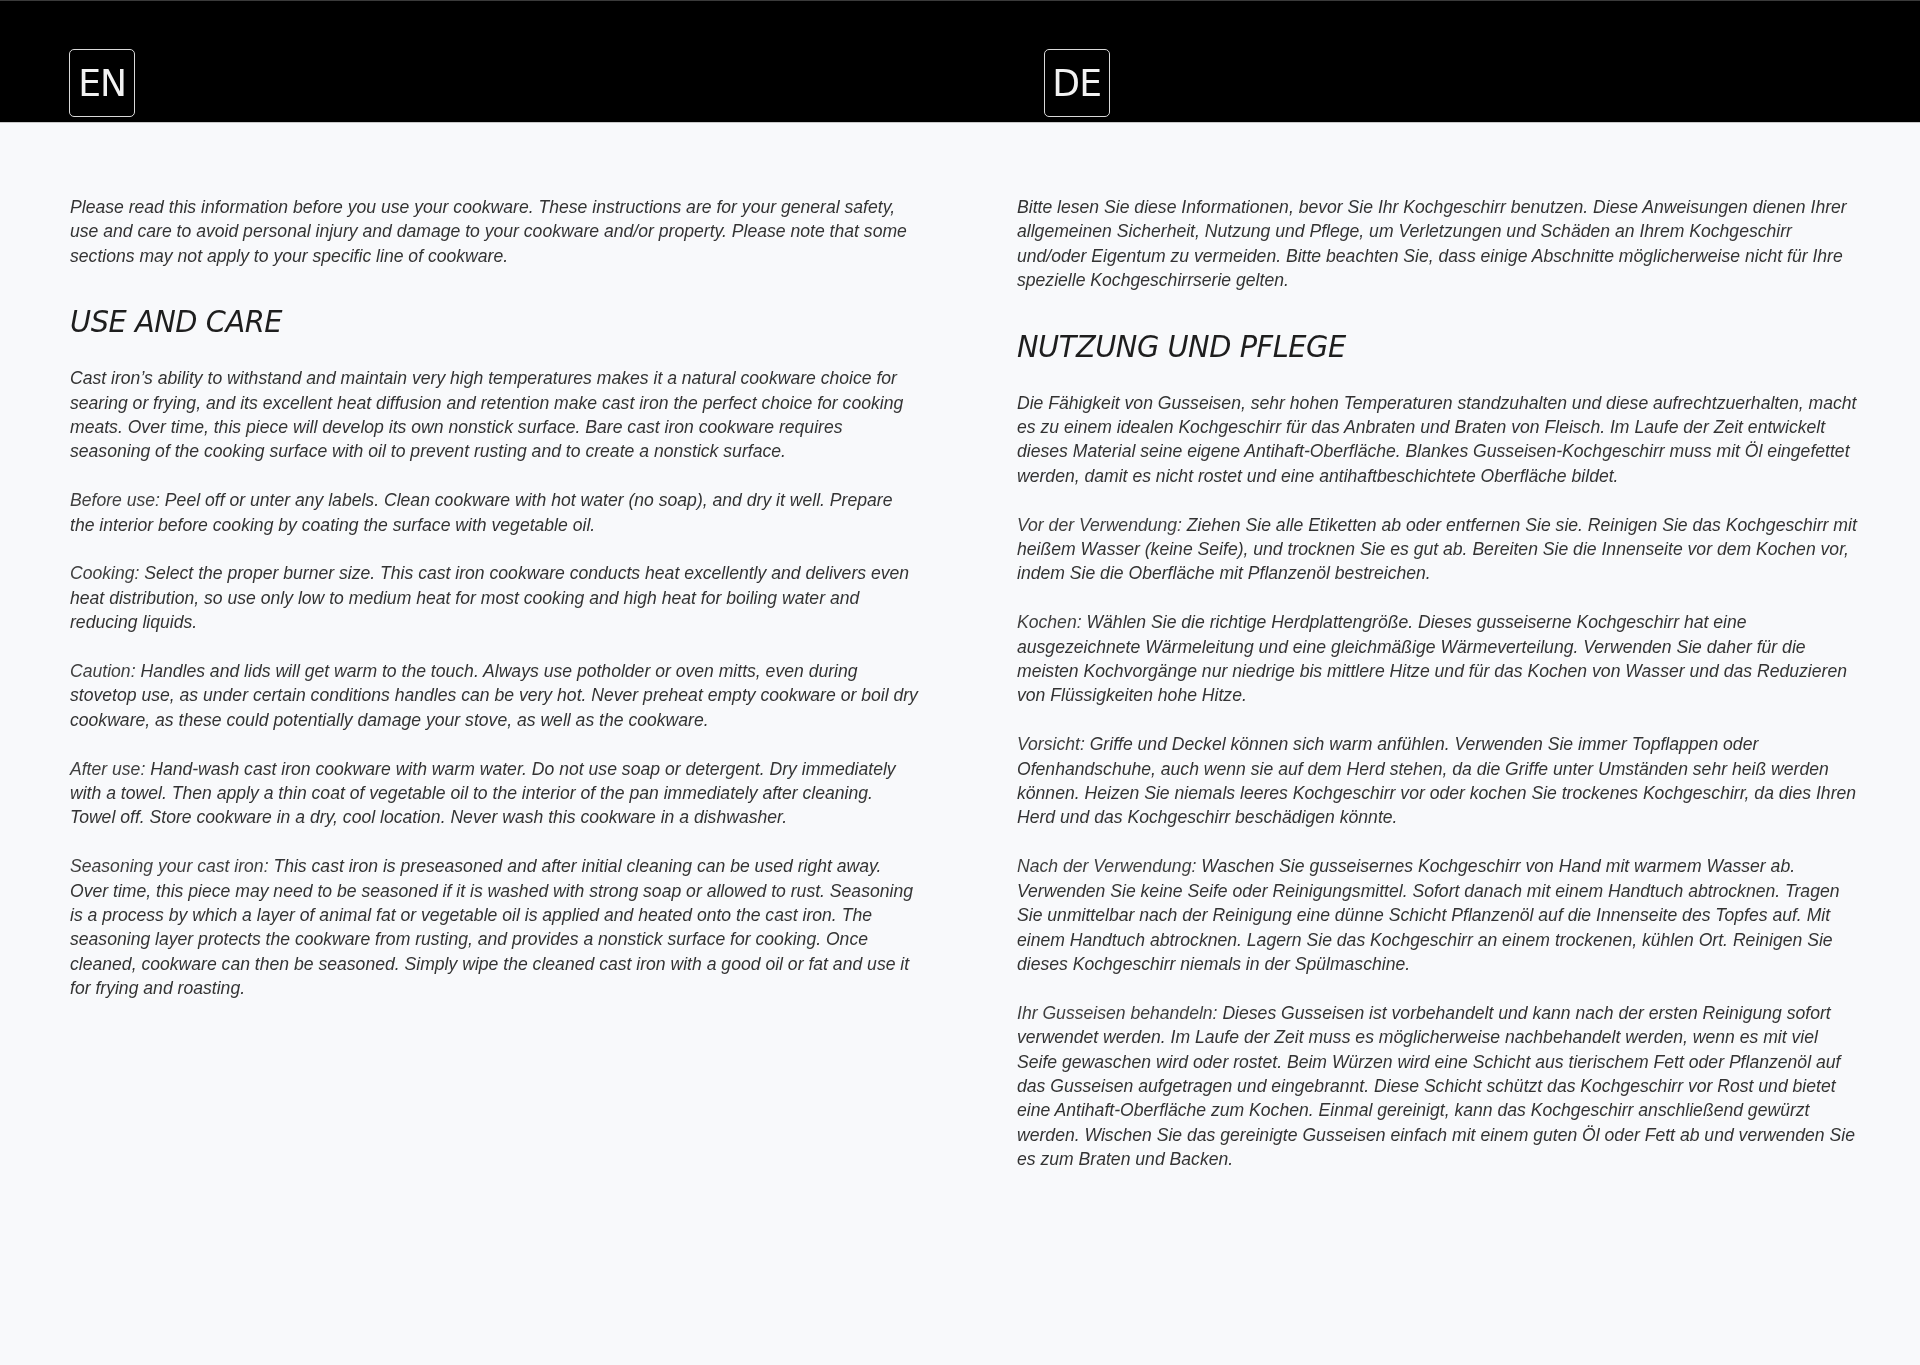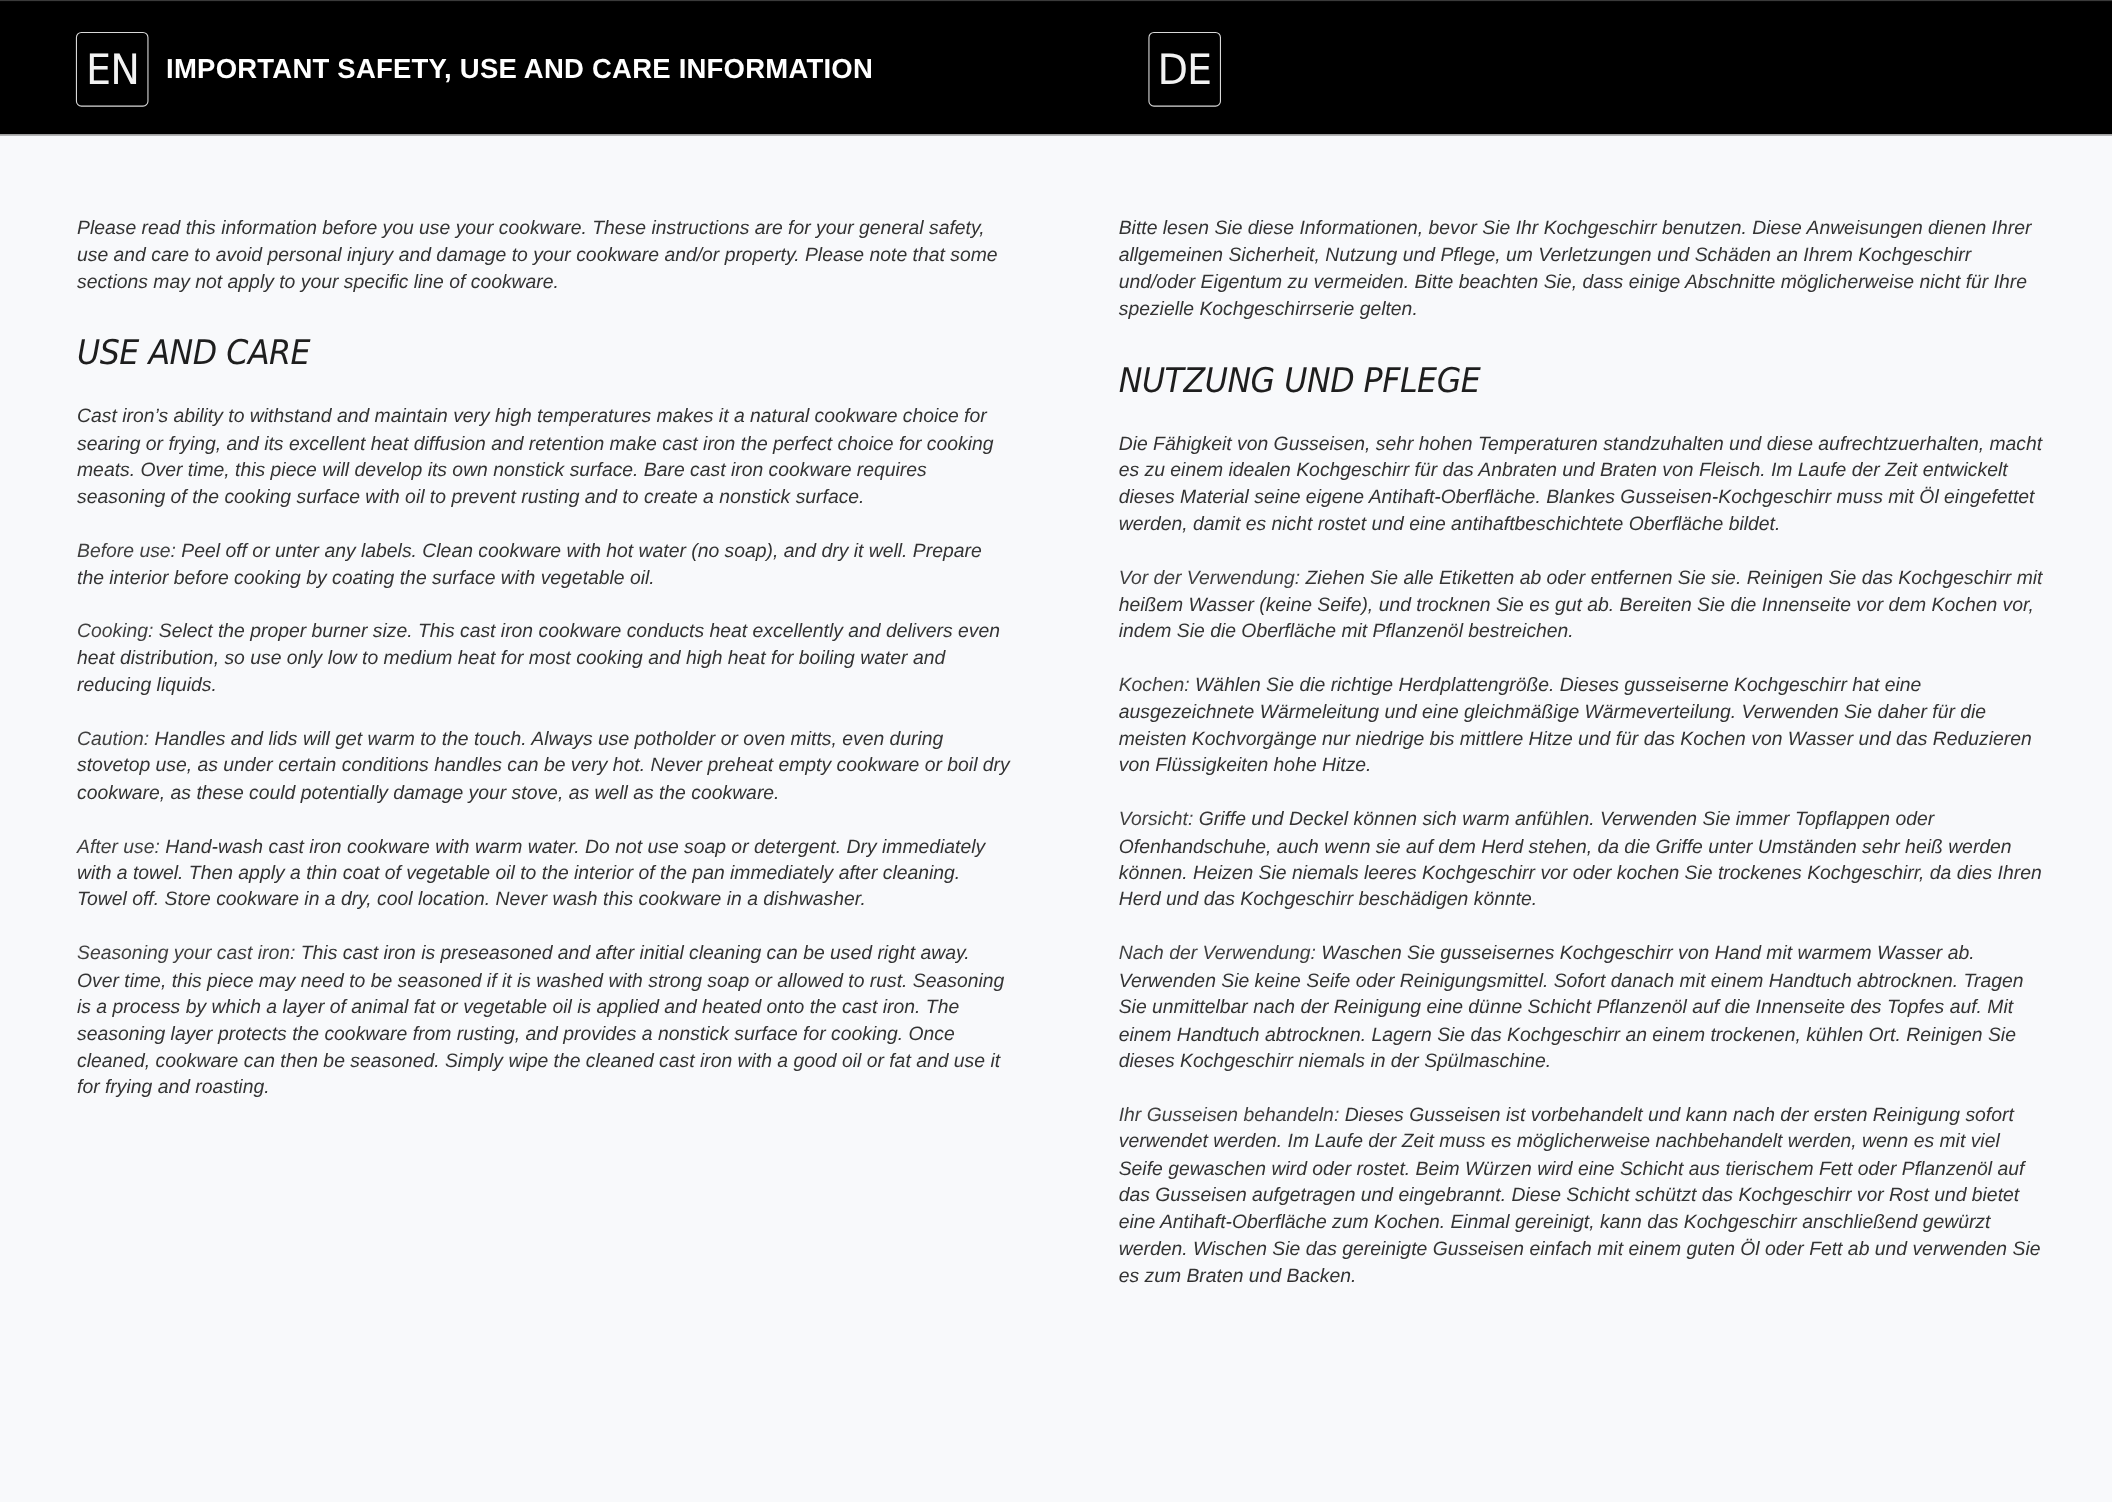--- a/index.html
+++ b/index.html
@@ -21,21 +21,21 @@
       top: 0;
       width: 1920px;
       height: 123px;
       background: #000000;
       border-top: 1px solid #3a3a3a;
       border-bottom: 1px solid #c8c8c8;
       box-sizing: border-box;
     }
     .lang-head {
       position: absolute;
-      top: 28px;
+      top: 48px;
       display: flex;
       align-items: center;
     }
     .lang-head.en { left: 69px; }
     .lang-head.de { left: 1016px; padding-left: 28px; }
     .badge {
       width: 66px;
       height: 68px;
       border: 1.5px solid #d9d9d9;
       border-radius: 5px;
@@ -99,21 +99,20 @@
     }
   </style>
 </head>
 <body>
 
 <div class="header-bar">
   <div class="lang-head en">
     <div class="badge">
       <span>EN</span>
     </div>
-    <div class="head-title">IMPORTANT SAFETY, USE AND CARE INFORMATION</div>
   </div>
   <div class="lang-head de">
     <div class="badge">
       <span>DE</span>
     </div>
   </div>
 </div>
 
 <div class="col en">
   <p>Please read this information before you use your cookware. These instructions are for your general safety, use and care to avoid personal injury and damage to your cookware and/or property. Please note that some sections may not apply to your specific line of cookware.</p>

